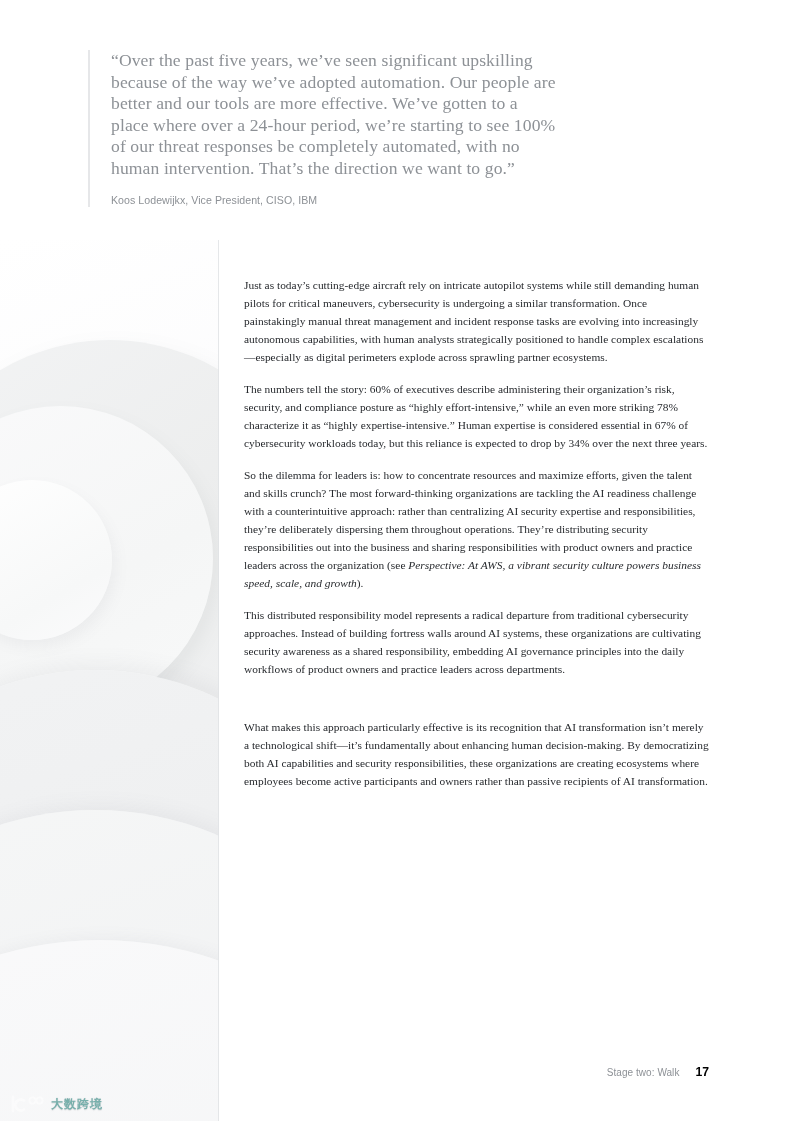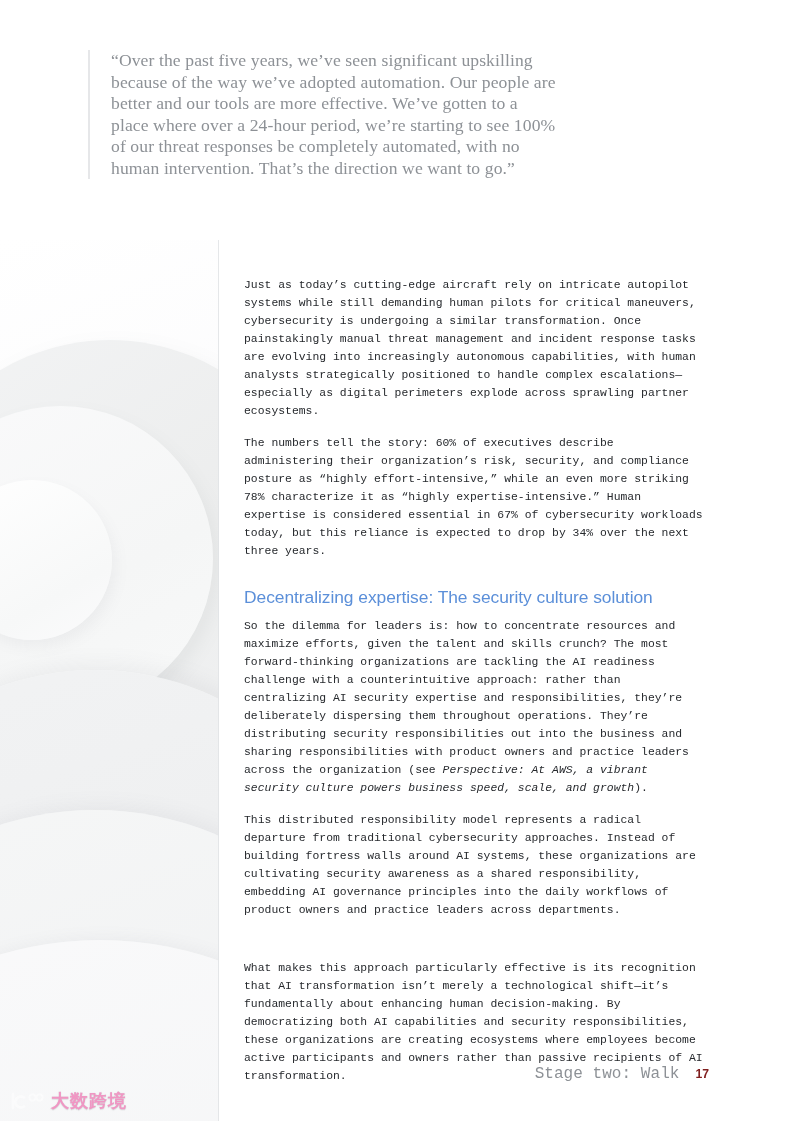--- a/index.html
+++ b/index.html
@@ -90,23 +90,23 @@
     align-items: center;
     gap: 7px;
     opacity: 0.55;
     pointer-events: none;
   }
   .watermark .wm-mark {
     display: block;
   }
   .watermark .wm-text {
     font-family: "DejaVu Sans", sans-serif;
-    font-size: 18px;
+    font-size: 12px;
     font-weight: 700;
-    color: #ec4899;
+    color: #0f766e;
     letter-spacing: 1px;
     text-shadow: 0 0 1px rgba(170,174,178,0.9), 0 1px 1px rgba(160,164,168,0.55);
   }
 
   
   .quote-block {
     position: absolute;
     left: 88px;
     top: 50px;
     width: 470px;
@@ -145,51 +145,51 @@
     font-weight: 400;
     line-height: 22px;
     color: #5b8fd9;
     letter-spacing: -0.05px;
   }
   .section-heading.spaced {
     margin-top: 26px;
   }
   .body-par {
     margin: 0 0 14px 0;
-    font-family: Liberation Mono, monospace;
+    font-family: Liberation Serif, serif;
     font-size: 11.4px;
     line-height: 18px;
     color: #26292d;
     letter-spacing: 0.01px;
   }
   .body-par:last-child { margin-bottom: 0; margin-top: 40px; }
   .body-par em {
     font-style: italic;
   }
 
   
   .footer {
     position: absolute;
     right: 84px;
     top: 1065px;
     display: flex;
     align-items: baseline;
     gap: 16px;
   }
   .footer-label {
-    font-family: Liberation Mono, monospace;
-    font-size: 16px;
+    font-family: Liberation Sans, sans-serif;
+    font-size: 10px;
     color: #8d9196;
     letter-spacing: 0.05px;
   }
   .footer-page {
     font-family: "Liberation Sans", sans-serif;
     font-size: 12.2px;
     font-weight: 700;
-    color: #7f1d1d;
+    color: #000000;
   }
 </style>
 </head>
 <body>
 
 <div class="deco-panel">
   <div class="wash"></div>
   <div class="ring ring-a"></div>
   <div class="ring ring-b"></div>
   <div class="ring ring-c"></div>
@@ -204,28 +204,28 @@
       <path d="M14 5.5 A5.5 5.5 0 1 0 14 14.5" stroke="#ffffff" stroke-width="2.6" fill="none" stroke-linecap="round"></path>
       <circle cx="22.5" cy="5.5" r="3.1" stroke="#ffffff" stroke-width="1.8" fill="none"></circle>
       <circle cx="29.5" cy="5.5" r="3.1" stroke="#ffffff" stroke-width="1.8" fill="none"></circle>
     </svg>
     <span class="wm-text">大数跨境</span>
   </div>
 </div>
 
 <div class="quote-block">
   <p class="quote-text">“Over the past five years, we’ve seen significant upskilling because of the way we’ve adopted automation. Our people are better and our tools are more effective. We’ve gotten to a place where over a 24-hour period, we’re starting to see 100% of our threat responses be completely automated, with no human intervention. That’s the direction we want to go.”</p>
+  <p class="quote-attrib">Koos Lodewijkx, Vice President, CISO, IBM</p>
 </div>
 
 <div class="content">
 
   <p class="body-par">Just as today’s cutting-edge aircraft rely on intricate autopilot systems while still demanding human pilots for critical maneuvers, cybersecurity is undergoing a similar transformation. Once painstakingly manual threat management and incident response tasks are evolving into increasingly autonomous capabilities, with human analysts strategically positioned to handle complex escalations—especially as digital perimeters explode across sprawling partner ecosystems.</p>
   <p class="body-par">The numbers tell the story: 60% of executives describe administering their organization’s risk, security, and compliance posture as “highly effort-intensive,” while an even more striking 78% characterize it as “highly expertise-intensive.” Human expertise is considered essential in 67% of cybersecurity workloads today, but this reliance is expected to drop by 34% over the next three years.</p>
 
-  <h2 class="section-heading spaced">Decentralizing expertise: The security culture solution</h2>
 
   <p class="body-par">
     <span>So the dilemma for leaders is: how to concentrate resources and maximize efforts, given the talent and skills crunch? The most forward-thinking organizations are tackling the AI readiness challenge with a counterintuitive approach: rather than centralizing AI security expertise and responsibilities, they’re deliberately dispersing them throughout operations. They’re distributing security responsibilities out into the business and sharing responsibilities with product owners and practice leaders across the organization (see </span><em>Perspective: At AWS, a vibrant security culture powers business speed, scale, and growth</em><span>).</span>
   </p>
 
   <p class="body-par">This distributed responsibility model represents a radical departure from traditional cybersecurity approaches. Instead of building fortress walls around AI systems, these organizations are cultivating security awareness as a shared responsibility, embedding AI governance principles into the daily workflows of product owners and practice leaders across departments.</p>
   <p class="body-par">What makes this approach particularly effective is its recognition that AI transformation isn’t merely a technological shift—it’s fundamentally about enhancing human decision-making. By democratizing both AI capabilities and security responsibilities, these organizations are creating ecosystems where employees become active participants and owners rather than passive recipients of AI transformation.</p>
 </div>
 
 <div class="footer">

